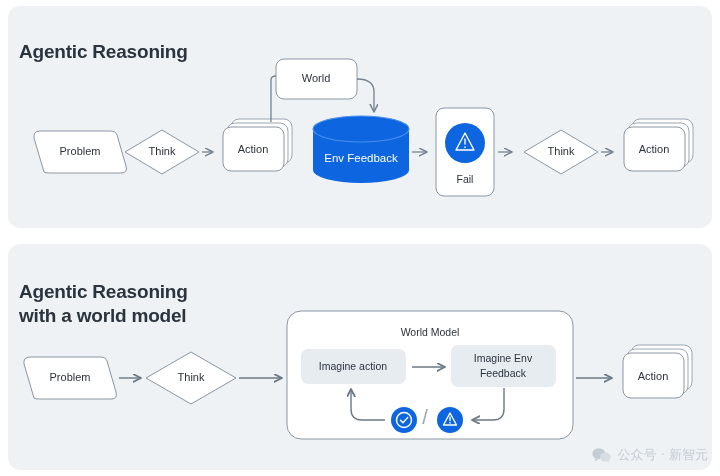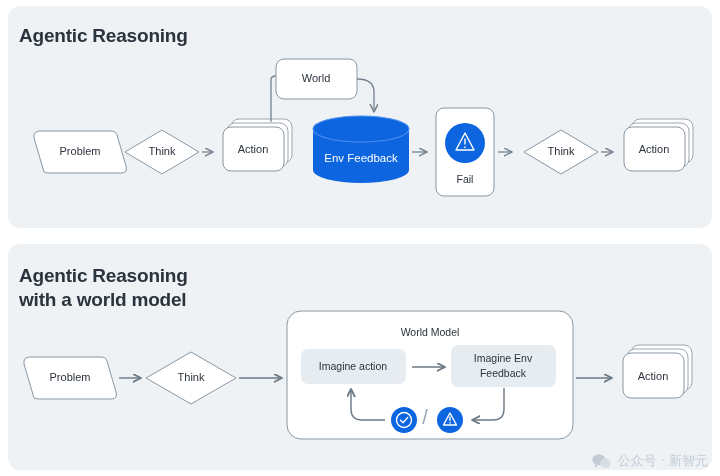--- a/index.html
+++ b/index.html
@@ -21,20 +21,21 @@
   #panel-bottom { left: 8px;  top: 244px; width: 704px; height: 226px; }
 
   .panel-title {
     position: absolute;
     color: #2b333d;
     font-size: 19px;
     font-weight: 700;
     letter-spacing: -0.2px;
     line-height: 24px;
     white-space: pre-line;
+    margin-top: 16px;
   }
   #title-top    { left: 19px; top: 24px; }
   #title-bottom { left: 19px; top: 264px; }
 
   svg#flow { position: absolute; left: 0; top: 0; width: 720px; height: 476px; }
 
   .node-text {
     font-family: "Liberation Sans", sans-serif;
     font-size: 11px;
     fill: #2b333d;
@@ -58,21 +59,21 @@
   .wmbox    { fill: #ffffff; stroke: #8a96a3; stroke-width: 1; }
   .cyl      { fill: #0d66e0; }
   .cyl-top  { fill: #0d66e0; stroke: #4a90ee; stroke-width: 1.1; }
   .arrow    { stroke: #76828f; stroke-width: 1.3; fill: none; }
   .arrow-b  { stroke: #6b7885; stroke-width: 1.4; fill: none; }
   .badge    { fill: #0d66e0; }
   .badge-gl { fill: none; stroke: #ffffff; stroke-width: 1.4; stroke-linejoin: round; stroke-linecap: round; }
 
   #watermark {
     position: absolute;
-    right: 12px; bottom: 6px;
+    right: 12px; bottom: 12px;
     display: flex; align-items: center; gap: 7px;
     color: #c3cbd4;
     font-size: 13px;
     font-family: "DejaVu Sans", sans-serif;
     user-select: none;
     text-align: center;
   }
   #watermark .wm-icon { width: 19px; height: 16px; display: block; }
 </style>
 </head>

